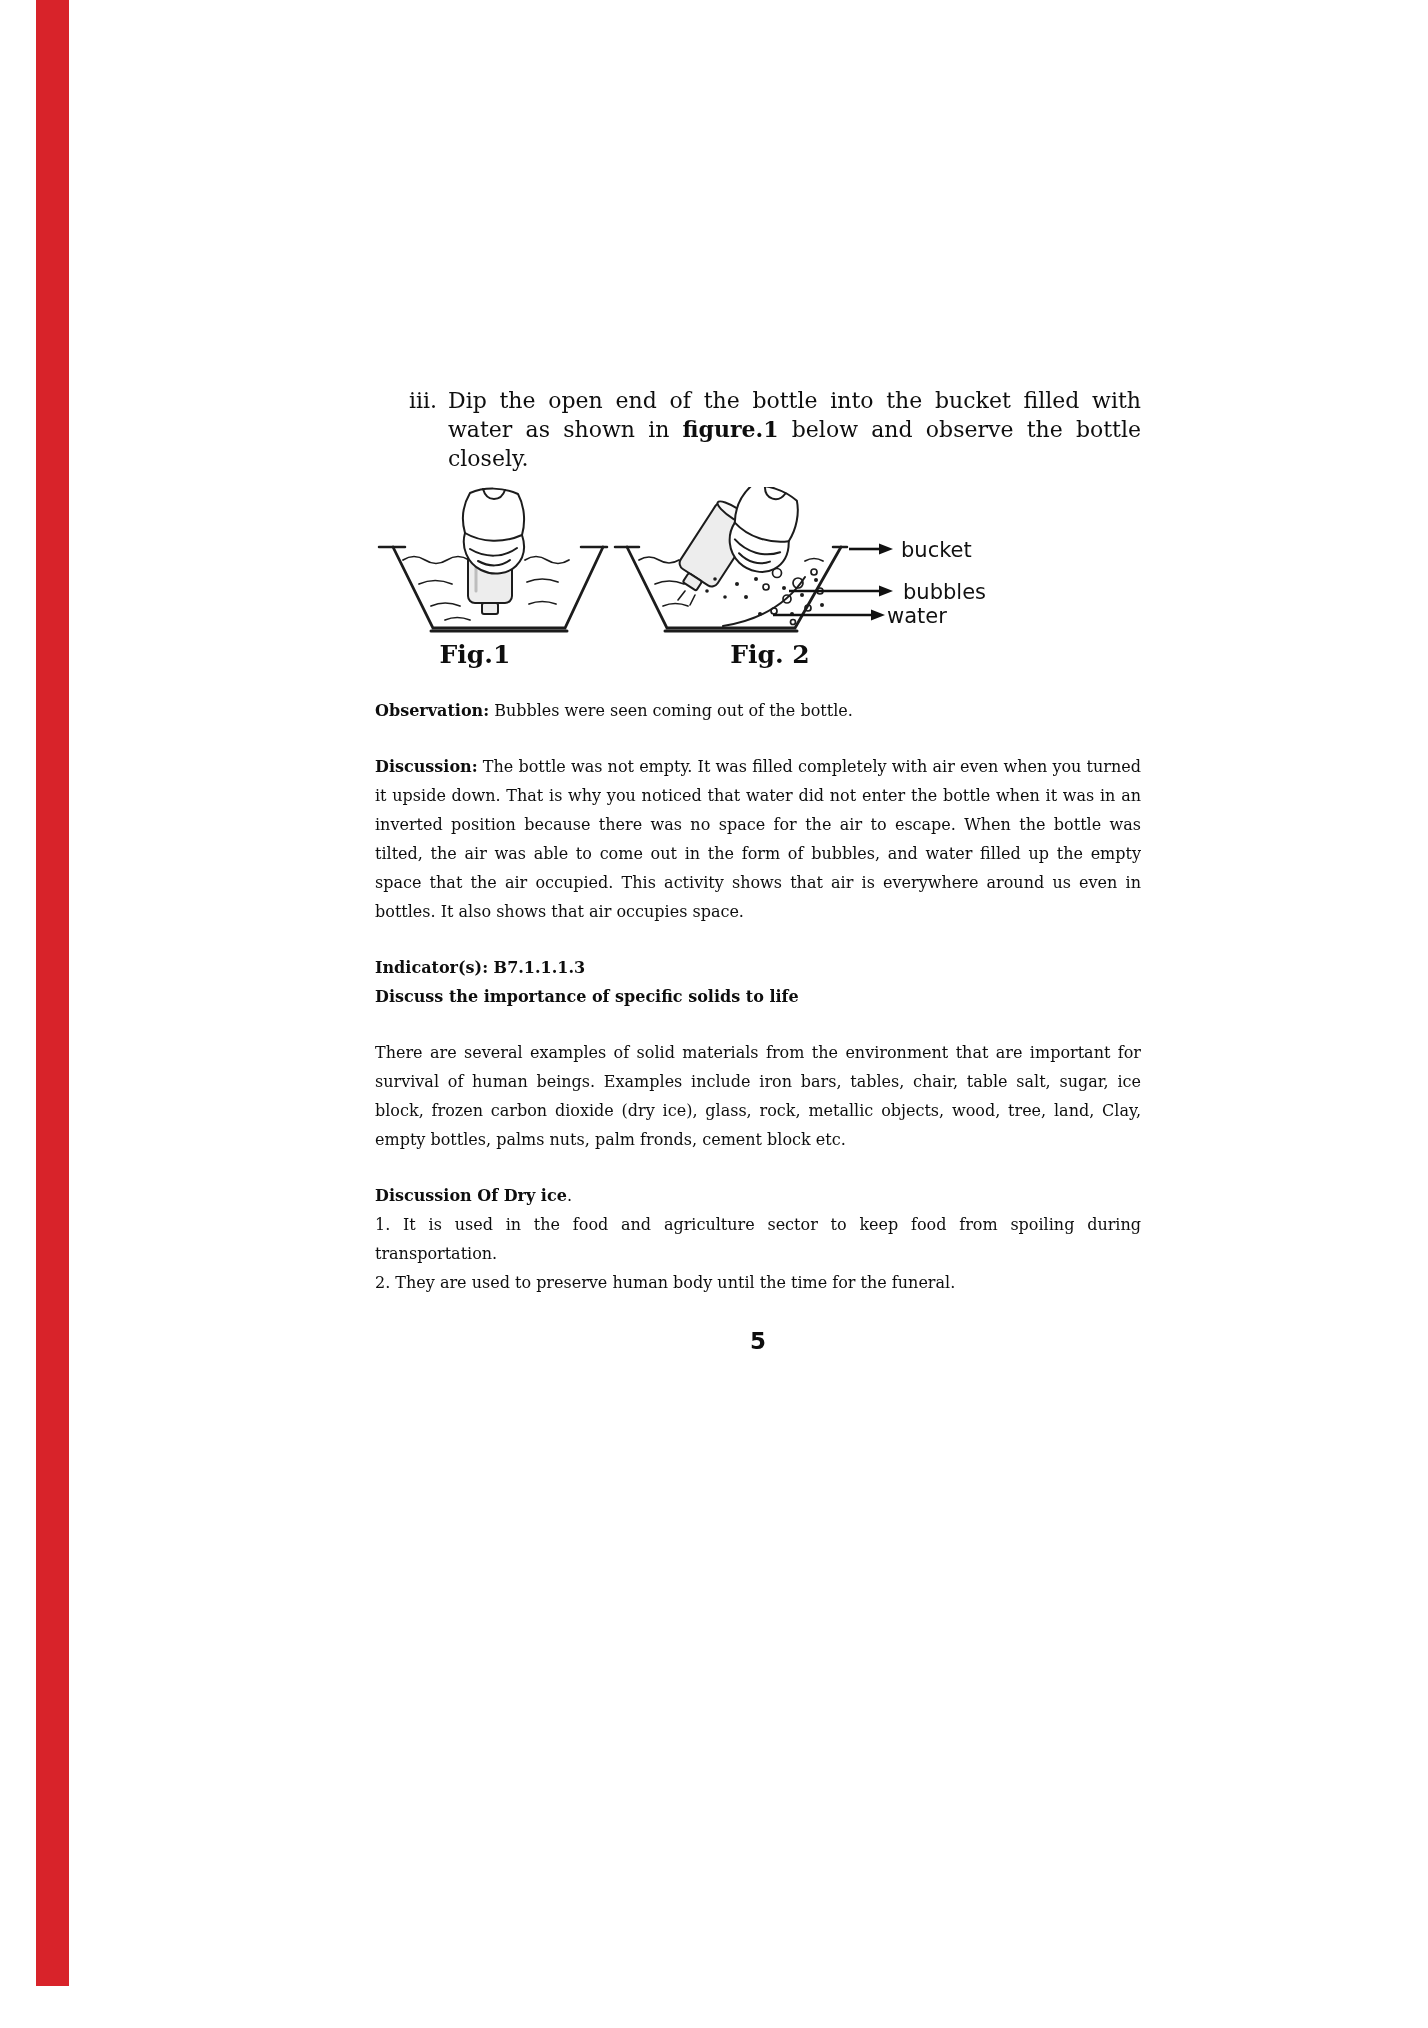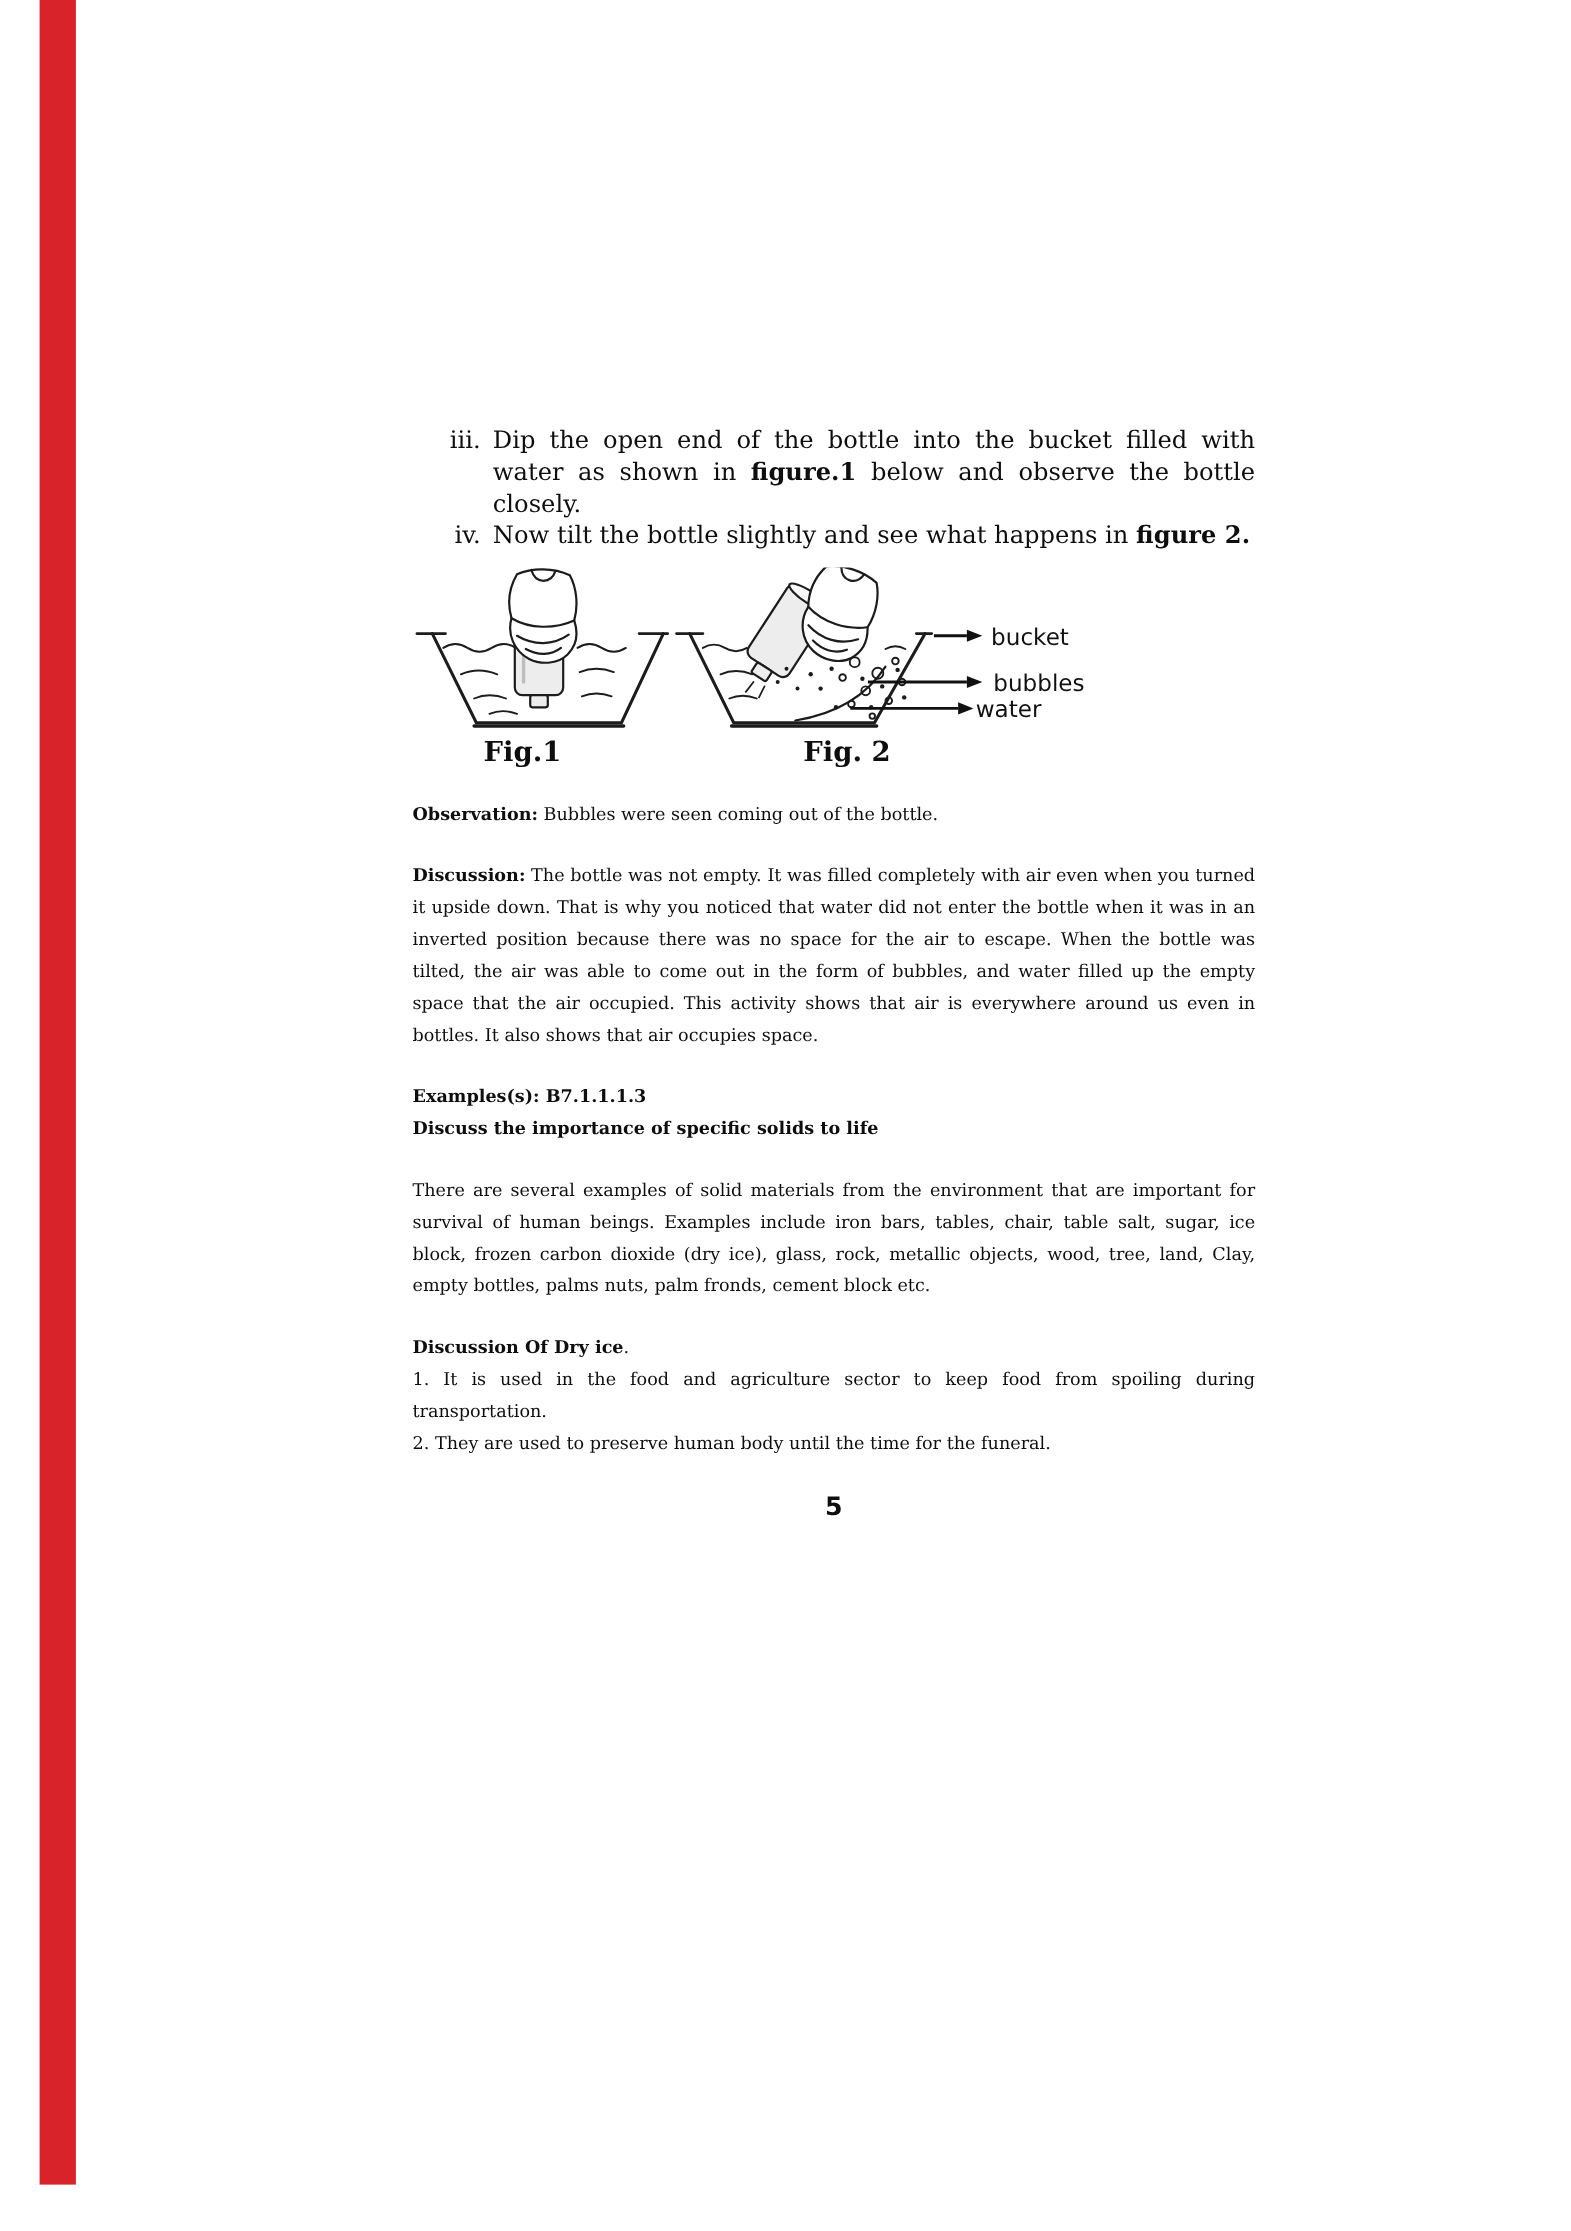--- a/index.html
+++ b/index.html
@@ -59,24 +59,20 @@
 
 <div class="page">
   <div class="red-strip" style="background: rgb(216, 35, 42);"></div>
 
   <div class="content">
 
     <div class="steps">
       <div class="step-row">
         <div class="step-marker">iii.</div>
         <div class="step-text"><span>Dip the open end of the bottle into the bucket filled with water as shown in </span><span class="b">figure.1</span><span> below and observe the bottle closely.</span></div>
-      </div>
-      <div class="step-row">
-        <div class="step-marker">iv.</div>
-        <div class="step-text"><span>Now tilt the bottle slightly and see what happens in </span><span class="b">figure 2.</span></div>
       </div>
     </div>
 
     <svg class="figs" viewBox="0 0 766 182" xmlns="http://www.w3.org/2000/svg">
       <defs>
         <g id="fist" stroke="#1c1c1c" fill="#ffffff" stroke-width="2" stroke-linejoin="round" stroke-linecap="round">
           <path d="M12,6 C5,18 3,32 7,46 C3,60 9,76 23,83 C35,89 50,87 58,79 C66,71 68,60 64,48 C68,34 66,18 60,7 C45,0 26,0 12,6 Z"></path>
           <path d="M25,2 C27,9 31,12 36,12 C41,12 45,9 47,3" fill="none"></path>
           <path d="M7,46 C24,56 46,56 64,48" fill="none"></path>
           <path d="M12,62 C27,71 45,71 59,61" fill="none"></path>
@@ -160,21 +156,21 @@
         <text x="395" y="176">Fig. 2</text>
       </g>
     </svg>
 
     <p class="block"><span class="b">Observation:</span><span> Bubbles were seen coming out of the bottle.</span></p>
 
     <p class="block"><span class="b">Discussion:</span><span> The bottle was not empty. It was filled completely with air even when you turned it upside down. That is why you noticed that water did not enter the bottle when it was in an inverted position because there was no space for the air to escape. When the bottle was tilted, the air was able to come out in the form of bubbles, and water filled up the empty space that the air occupied. This activity shows that air is everywhere around us even in bottles. It also shows that air occupies space.</span></p>
 
 
     <div class="block">
-      <div><span class="b">Examples(s): B7.1.1.1.3</span></div>
+      <div><span class="b">Indicator(s): B7.1.1.1.3</span></div>
       <div><span class="b">Discuss the importance of specific solids to life</span></div>
     </div>
 
     <p class="block"><span>There are several examples of solid materials from the environment that are important for survival of human beings. Examples include iron bars, tables, chair, table salt, sugar, ice block, frozen carbon dioxide (dry ice), glass, rock, metallic objects, wood, tree, land, Clay, empty bottles, palms nuts, palm fronds, cement block etc.</span></p>
 
     <div class="block">
       <div><span class="b">Discussion Of Dry ice</span><span>.</span></div>
       <div style="text-align:justify"><span>1. It is used in the food and agriculture sector to keep food from spoiling during transportation.</span></div>
       <div style="text-align:justify"><span>2. They are used to preserve human body until the time for the funeral.</span></div>
     </div>

